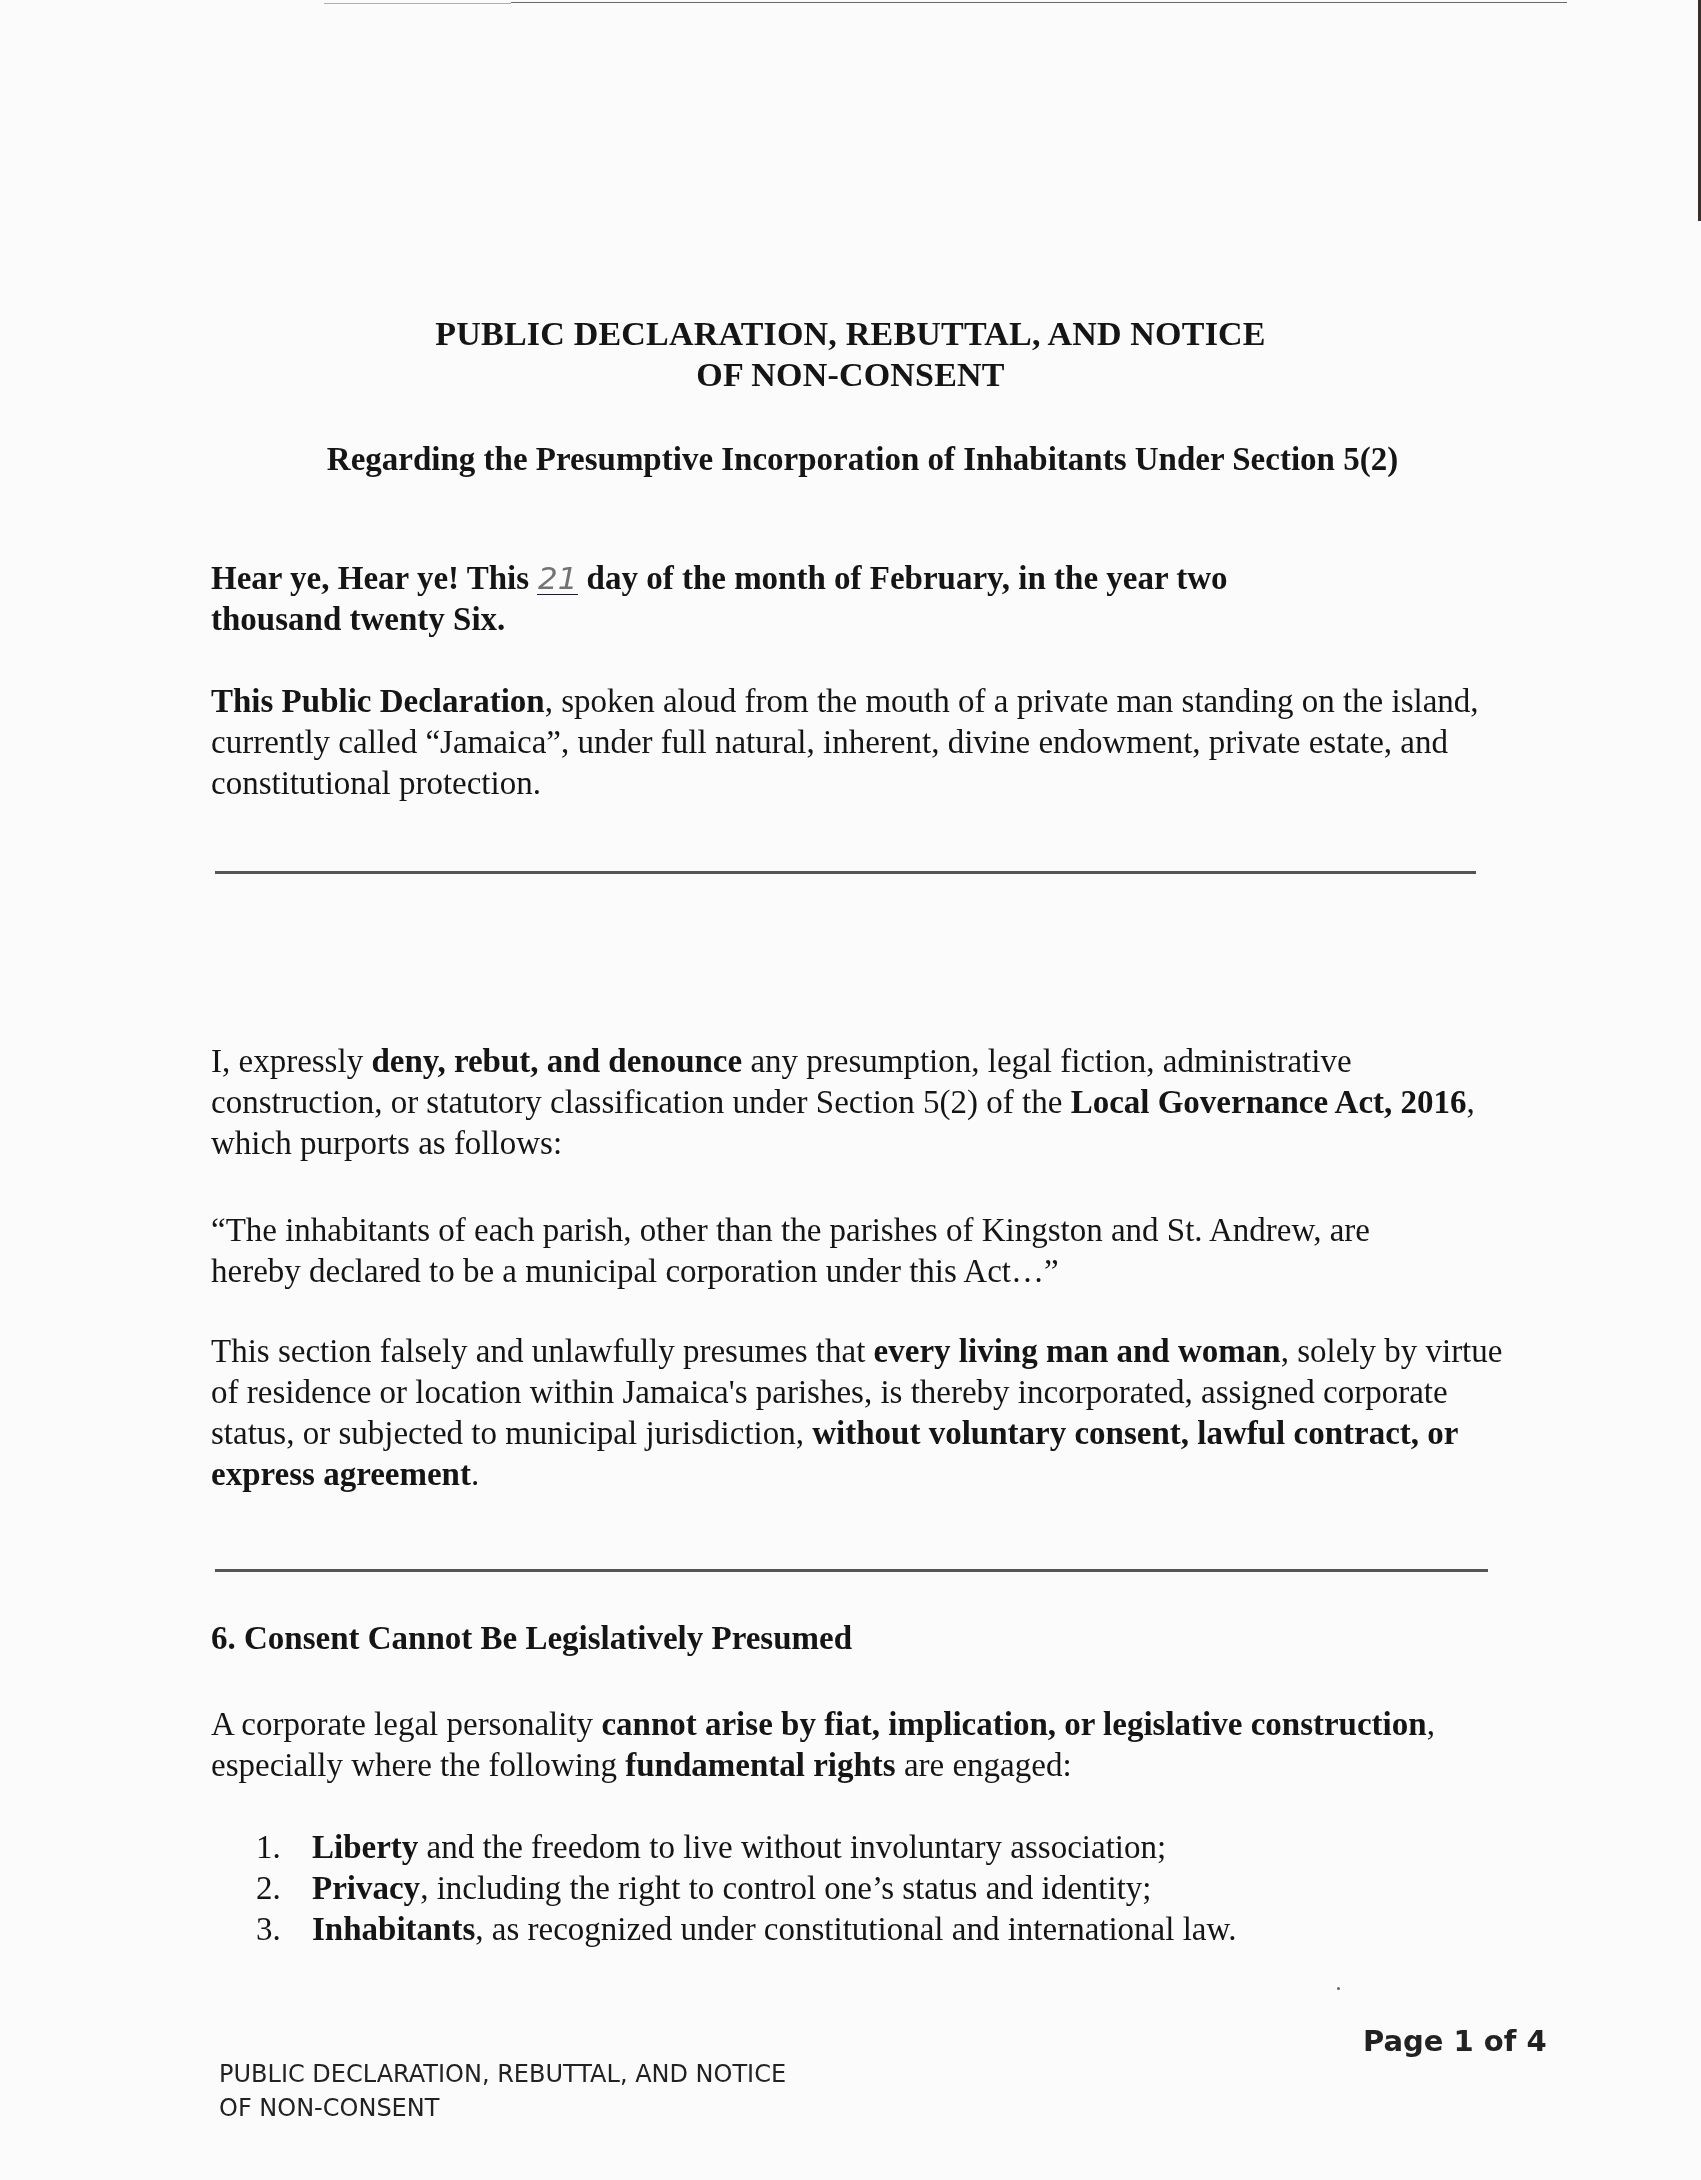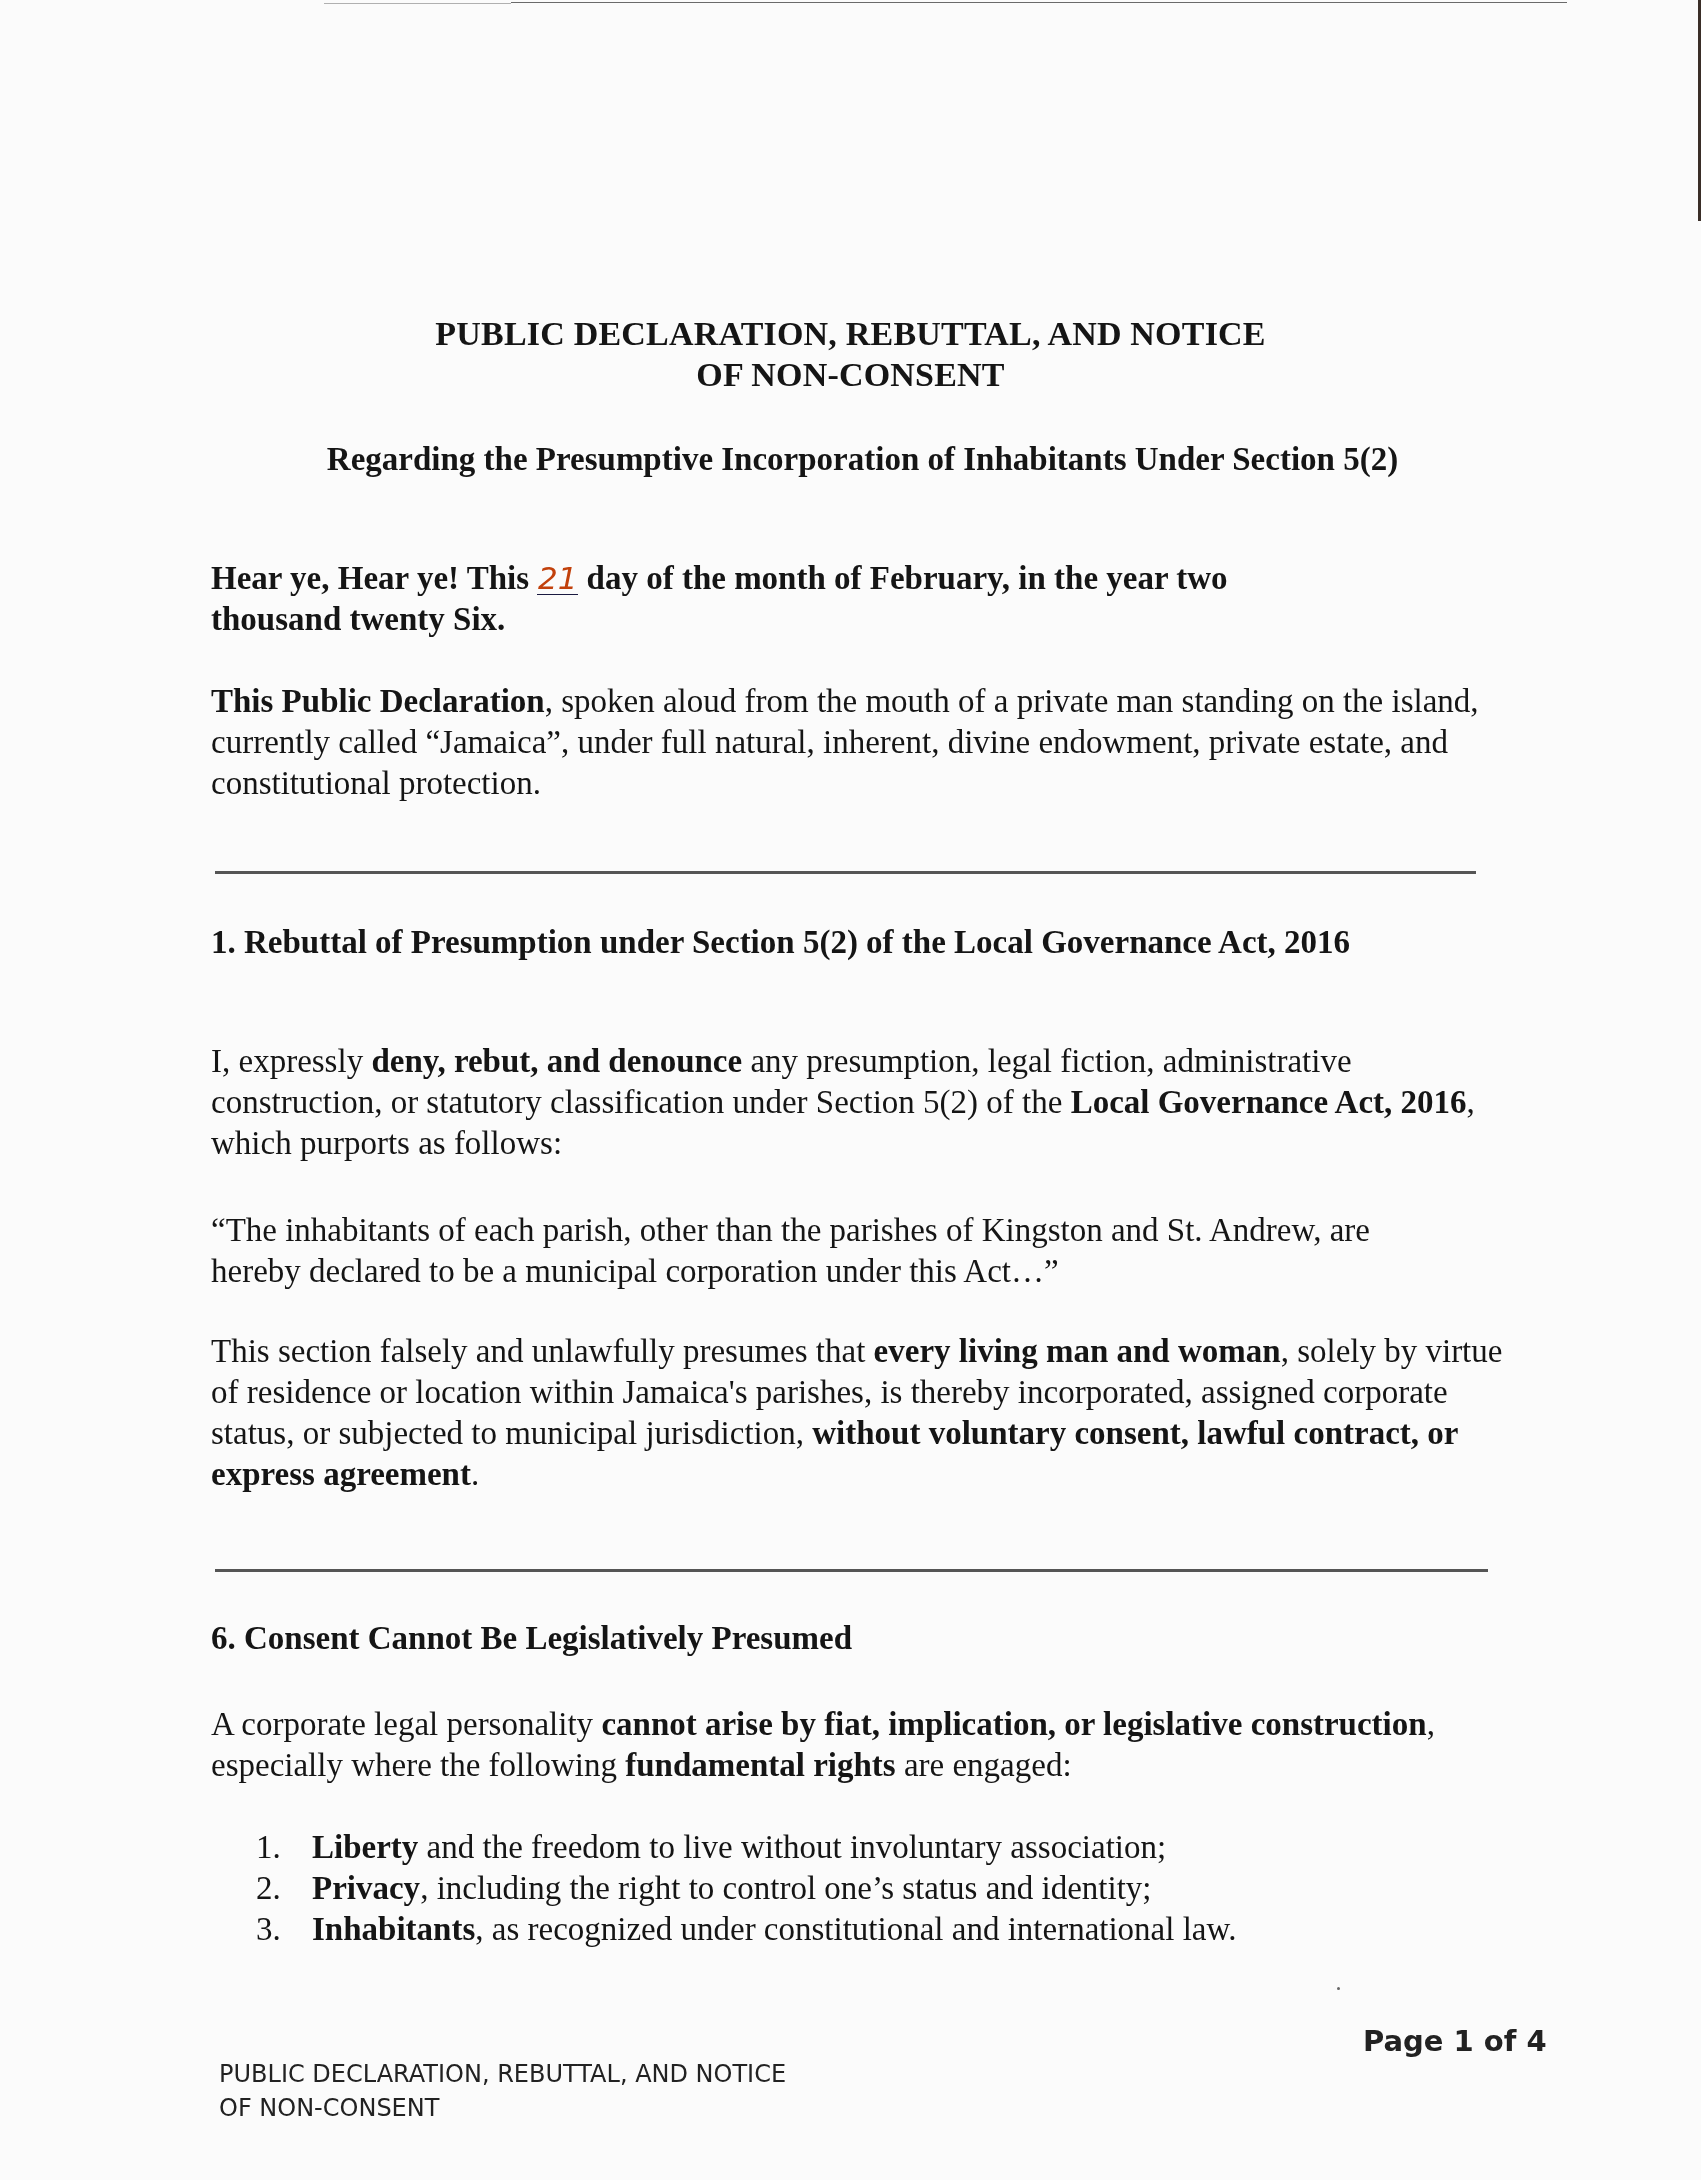--- a/index.html
+++ b/index.html
@@ -8,21 +8,21 @@
       font-family: "Liberation Serif", "DejaVu Serif", serif; color: #151515;
     }
     .scan-top { position: absolute; left: 511px; top: 1.7px; width: 1056px; height: 1.7px; background: #6a6a6a; }
     .scan-top2 { position: absolute; left: 324px; top: 2.6px; width: 187px; height: 0.9px; background: #b0b0b0; }
     .scan-right { position: absolute; right: 0; top: 0; width: 3.4px; height: 221px; background: #3a2e28; }
     .page { position: absolute; left: 0; top: 0; width: 1701px; height: 1799px; }
     .title { position: absolute; left: 0; width: 1701px; text-align: center; font-weight: bold; font-size: 34px; line-height: 41px; top: 313px; letter-spacing: 0.2px; }
     .subtitle { position: absolute; left: 12px; width: 1701px; text-align: center; font-weight: bold; font-size: 33px; line-height: 40px; top: 439px; }
     .para { position: absolute; left: 211px; width: 1295px; font-size: 33px; line-height: 41px; }
     .bold { font-weight: bold; }
-    .date-fill { display: inline-block; width: 41px; border-bottom: 1.7px solid #1a1a40; color: #c2410c; font-family: "DejaVu Sans", sans-serif; font-weight: normal; font-style: italic; font-size: 31px; text-align: center; line-height: 32px; }
+    .date-fill { display: inline-block; width: 41px; border-bottom: 1.7px solid #1a1a40; color: #737373; font-family: "DejaVu Sans", sans-serif; font-weight: normal; font-style: italic; font-size: 31px; text-align: center; line-height: 32px; }
     .rule { position: absolute; height: 2.6px; background: #555; }
     .heading { position: absolute; left: 211px; width: 1295px; font-weight: bold; font-size: 33px; line-height: 41px; }
     .list { position: absolute; left: 256px; width: 1244px; margin: 0; padding: 0; list-style: none; font-size: 33px; line-height: 41px; }
     .list li { display: flex; }
     .list .num { width: 56px; }
     .footer-left { position: absolute; left: 219px; top: 2057px; font-family: "DejaVu Sans", "Liberation Sans", sans-serif; font-size: 24px; line-height: 34px; color: #222; }
     .footer-right { position: absolute; left: 1363px; top: 2026px; font-family: "DejaVu Sans", "Liberation Sans", sans-serif; font-size: 29px; line-height: 31px; color: #222; font-weight: bold; }
     .dot { position: absolute; width: 3.4px; height: 3.4px; border-radius: 1.7px; background: #666; }
   </style>
 </head>
@@ -49,21 +49,20 @@
     <span>day of the month of February, in the year two</span><br>
     <span>thousand twenty Six.</span>
   </div>
 
   <div class="para" style="top:681px;">
     <span class="bold">This Public Declaration</span><span>, spoken aloud from the mouth of a private man standing on the island, currently called “Jamaica”, under full natural, inherent, divine endowment, private estate, and constitutional protection.</span>
   </div>
 
   <div class="rule" style="left:215px; top:871px; width:1261px;"></div>
 
-  <div class="heading" style="top:922px;">1. Rebuttal of Presumption under Section 5(2) of the Local Governance Act, 2016</div>
 
   <div class="para" style="top:1041px;">
     <span>I, expressly </span><span class="bold">deny, rebut, and denounce</span><span> any presumption, legal fiction, administrative construction, or statutory classification under Section 5(2) of the </span><span class="bold">Local Governance Act, 2016</span><span>, which purports as follows:</span>
   </div>
 
   <div class="para" style="top:1210px; width:1193px;">“The inhabitants of each parish, other than the parishes of Kingston and St. Andrew, are hereby declared to be a municipal corporation under this Act…”</div>
 
   <div class="para" style="top:1331px;">
     <span>This section falsely and unlawfully presumes that </span><span class="bold">every living man and woman</span><span>, solely by virtue of residence or location within Jamaica's parishes, is thereby incorporated, assigned corporate status, or subjected to municipal jurisdiction, </span><span class="bold">without voluntary consent, lawful contract, or express agreement</span><span>.</span>
   </div>

